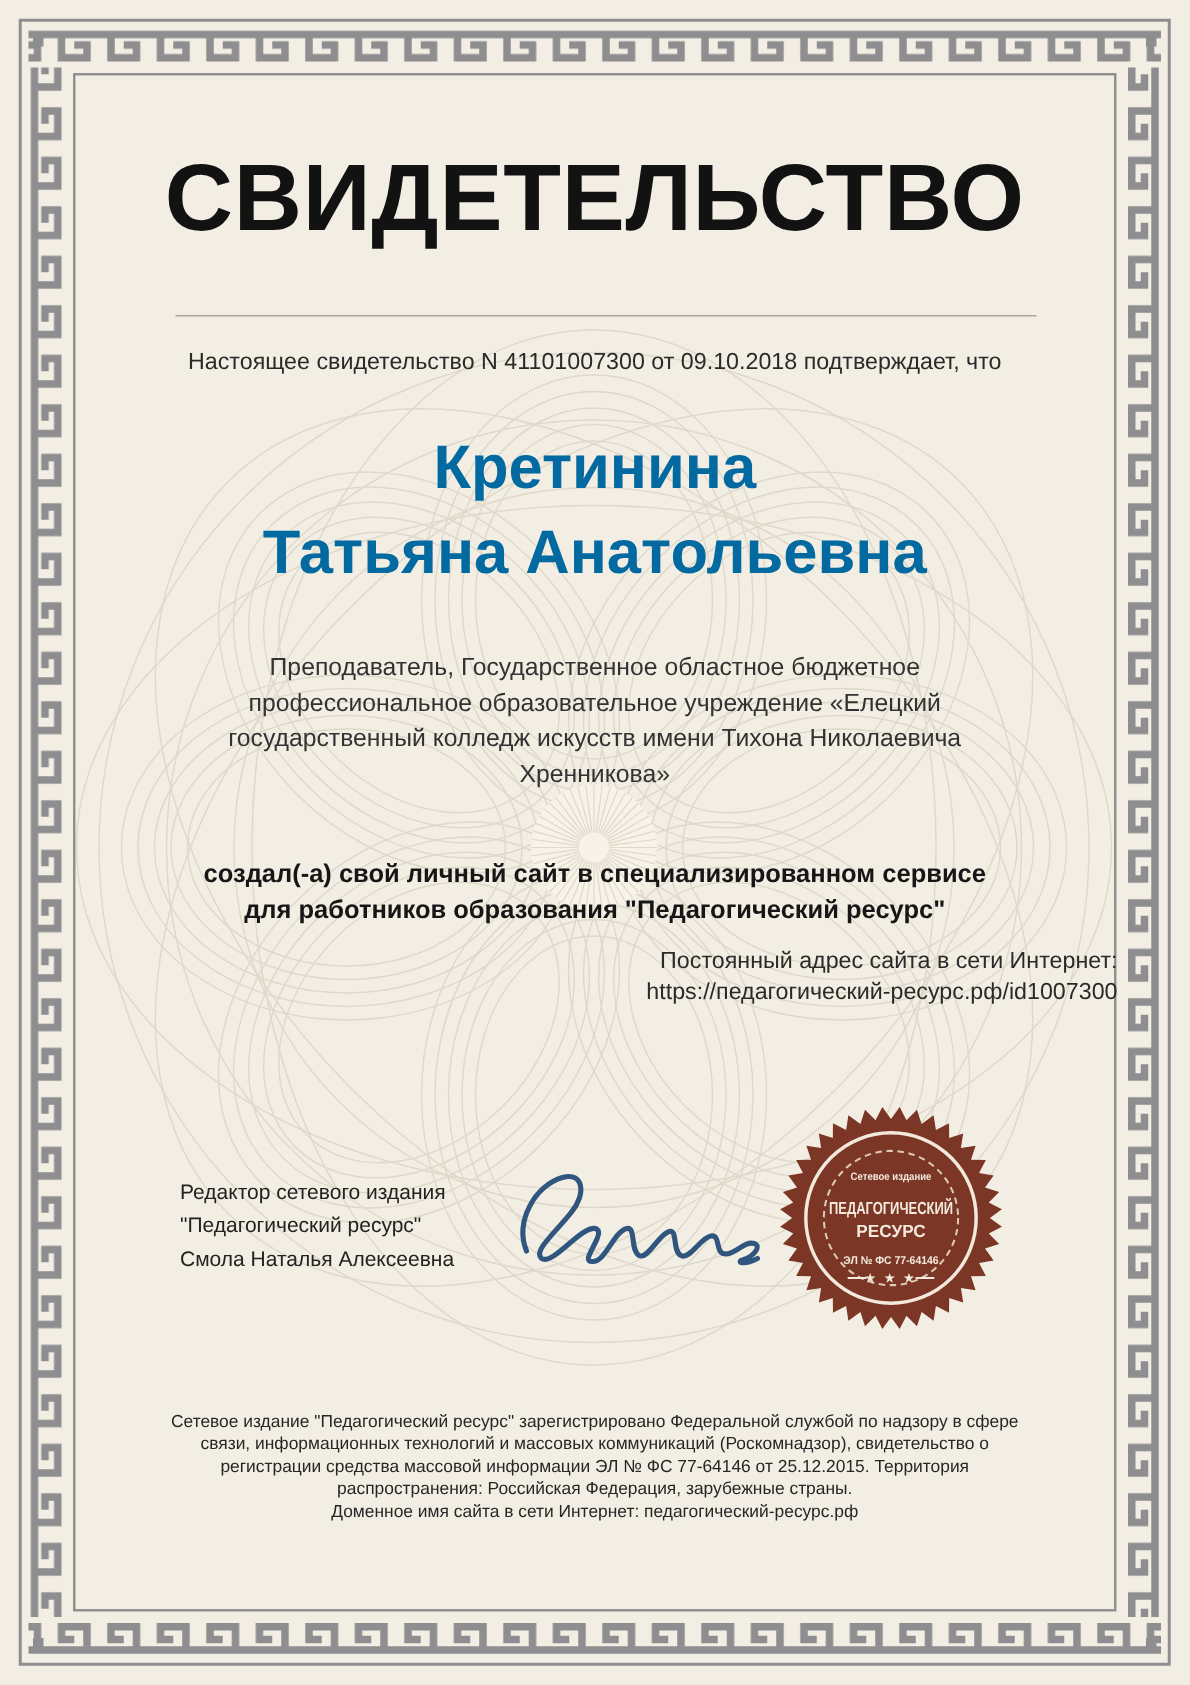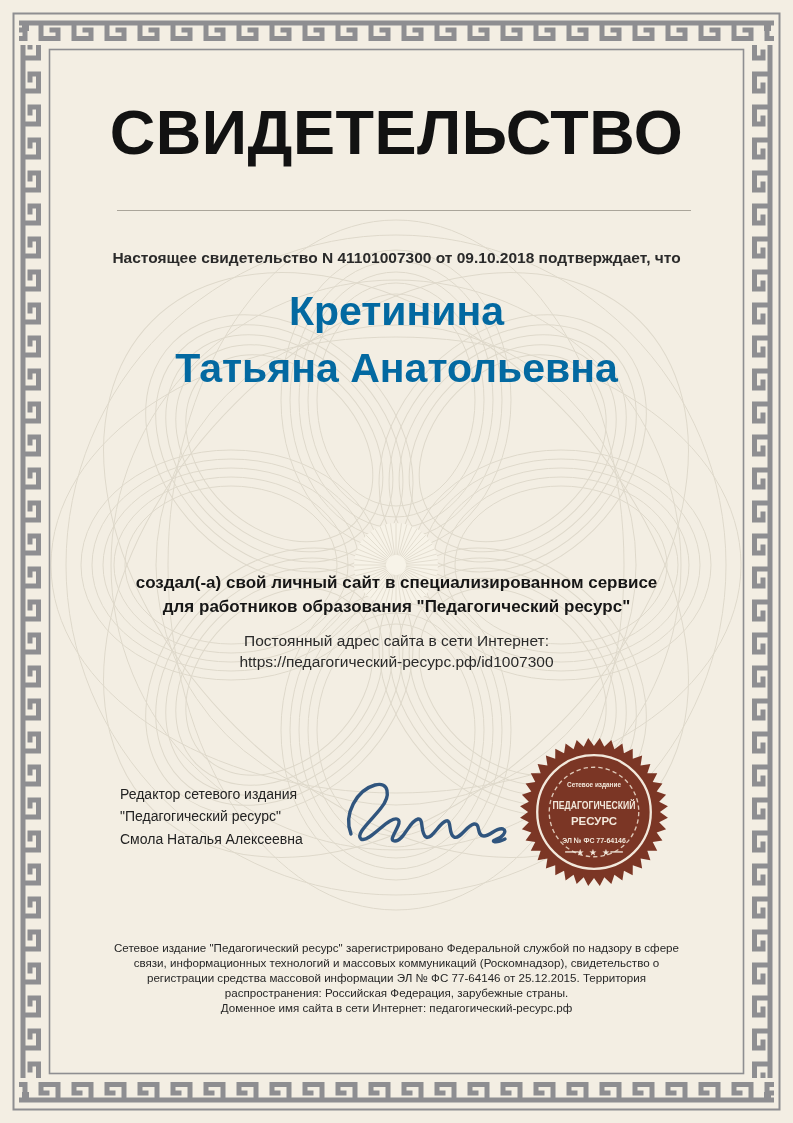--- a/index.html
+++ b/index.html
@@ -2,25 +2,25 @@
 <html><head>
 <meta charset="utf-8">
 <style>
   html,body{margin:0;padding:0;}
   body{background:#e9e4d8;font-family:"Liberation Sans", sans-serif;}
   .page{position:relative;width:793px;height:1123px;margin:0 auto;background:#f3eee3;overflow:hidden;}
   svg.layer{position:absolute;left:0;top:0;}
   .txt{position:absolute;left:48px;right:48px;text-align:center;white-space:pre-line;color:#2a2a2a;}
   .title{top:97px;font-size:63px;font-weight:700;letter-spacing:0.5px;color:#121212;line-height:70px;}
   .divider{position:absolute;top:210px;left:117px;width:574px;border-top:1.5px solid #aaa59a;}
-  .statement{top:249px;font-size:15.5px;font-weight:bold;}
+  .statement{top:233px;font-size:15.5px;}
   .name{top:283px;font-size:41px;font-weight:700;line-height:57px;color:#0369a1;}
   .descr{top:434px;font-size:16.5px;line-height:23.5px;color:#323232;}
   .achieve{top:571px;font-size:17px;line-height:24px;font-weight:700;color:#161616;}
-  .addr{top:630px;font-size:15.5px;line-height:21px;}
+  .addr{top:630px;font-size:15.5px;line-height:21px;text-align:right;}
   .sig-block{position:absolute;left:120px;top:783px;font-size:14px;line-height:22.4px;color:#222;white-space:pre-line;text-align:left;}
   .signature-svg{position:absolute;left:335px;top:776px;}
   .seal-svg{position:absolute;left:517px;top:735px;}
   .footer{top:941px;left:70px;right:70px;font-size:11.6px;line-height:14.9px;color:#262626;}
   .seal-text{fill:#f2e8db;font-family:"Liberation Sans",sans-serif;font-weight:700;}
 </style>
 </head>
 <body>
 
 <div class="page">
@@ -161,20 +161,24 @@
     <rect x="22" y="1092" width="7" height="7" fill="#8e8e91"></rect>
     <rect x="764" y="1092" width="7" height="7" fill="#8e8e91"></rect>
     <rect x="49.5" y="49.5" width="694" height="1024" fill="none" stroke="#8e8e91" stroke-width="1.6"></rect>
   </svg>
 
   <div class="txt title">СВИДЕТЕЛЬСТВО</div>
   <div class="divider"></div>
   <div class="txt statement">Настоящее свидетельство N 41101007300 от 09.10.2018 подтверждает, что</div>
   <div class="txt name">Кретинина
 Татьяна Анатольевна</div>
+  <div class="txt descr">Преподаватель, Государственное областное бюджетное
+профессиональное образовательное учреждение «Елецкий
+государственный колледж искусств имени Тихона Николаевича
+Хренникова»</div>
   <div class="txt achieve">создал(-а) свой личный сайт в специализированном сервисе
 для работников образования "Педагогический ресурс"</div>
   <div class="txt addr">Постоянный адрес сайта в сети Интернет:
 https://педагогический-ресурс.рф/id1007300</div>
   <div class="sig-block">Редактор сетевого издания
 "Педагогический ресурс"
 Смола Наталья Алексеевна</div>
 
   <svg class="signature-svg" width="185" height="78" viewBox="0 0 185 78">
     <path d="M16,58 C8,38 22,14 40,9 C54,5 56,20 46,32 C36,45 20,58 26,63 C32,67 46,50 55,45

